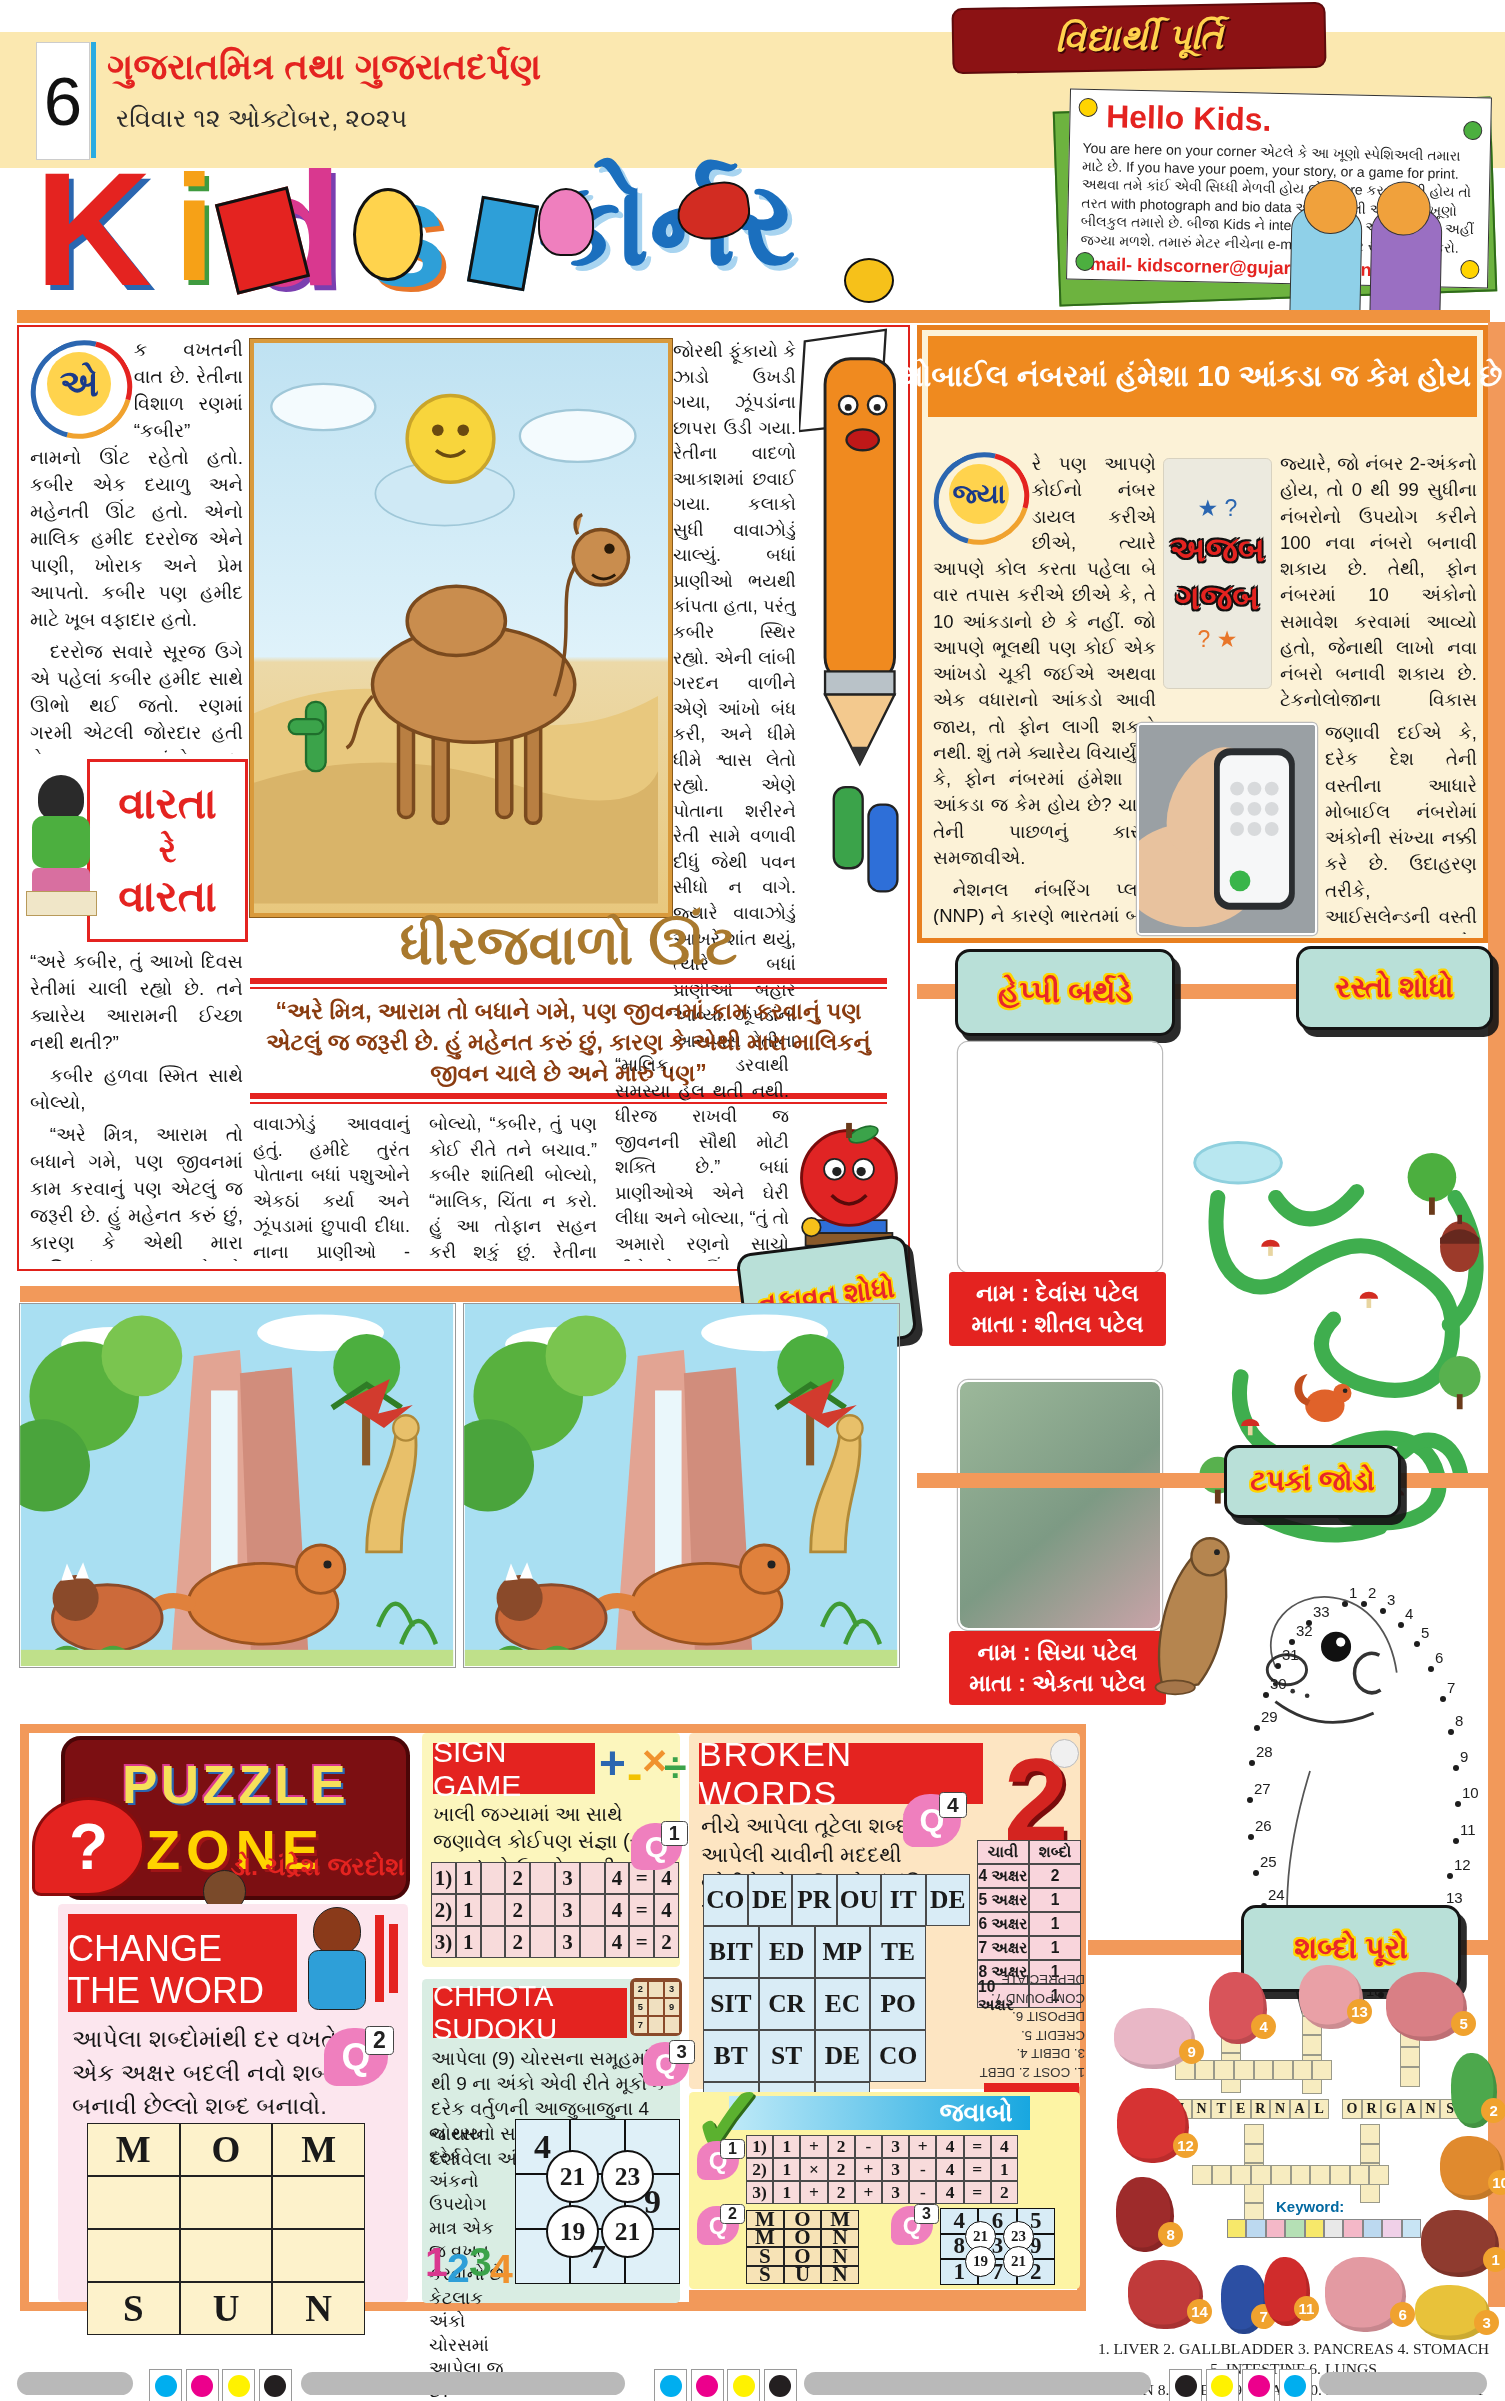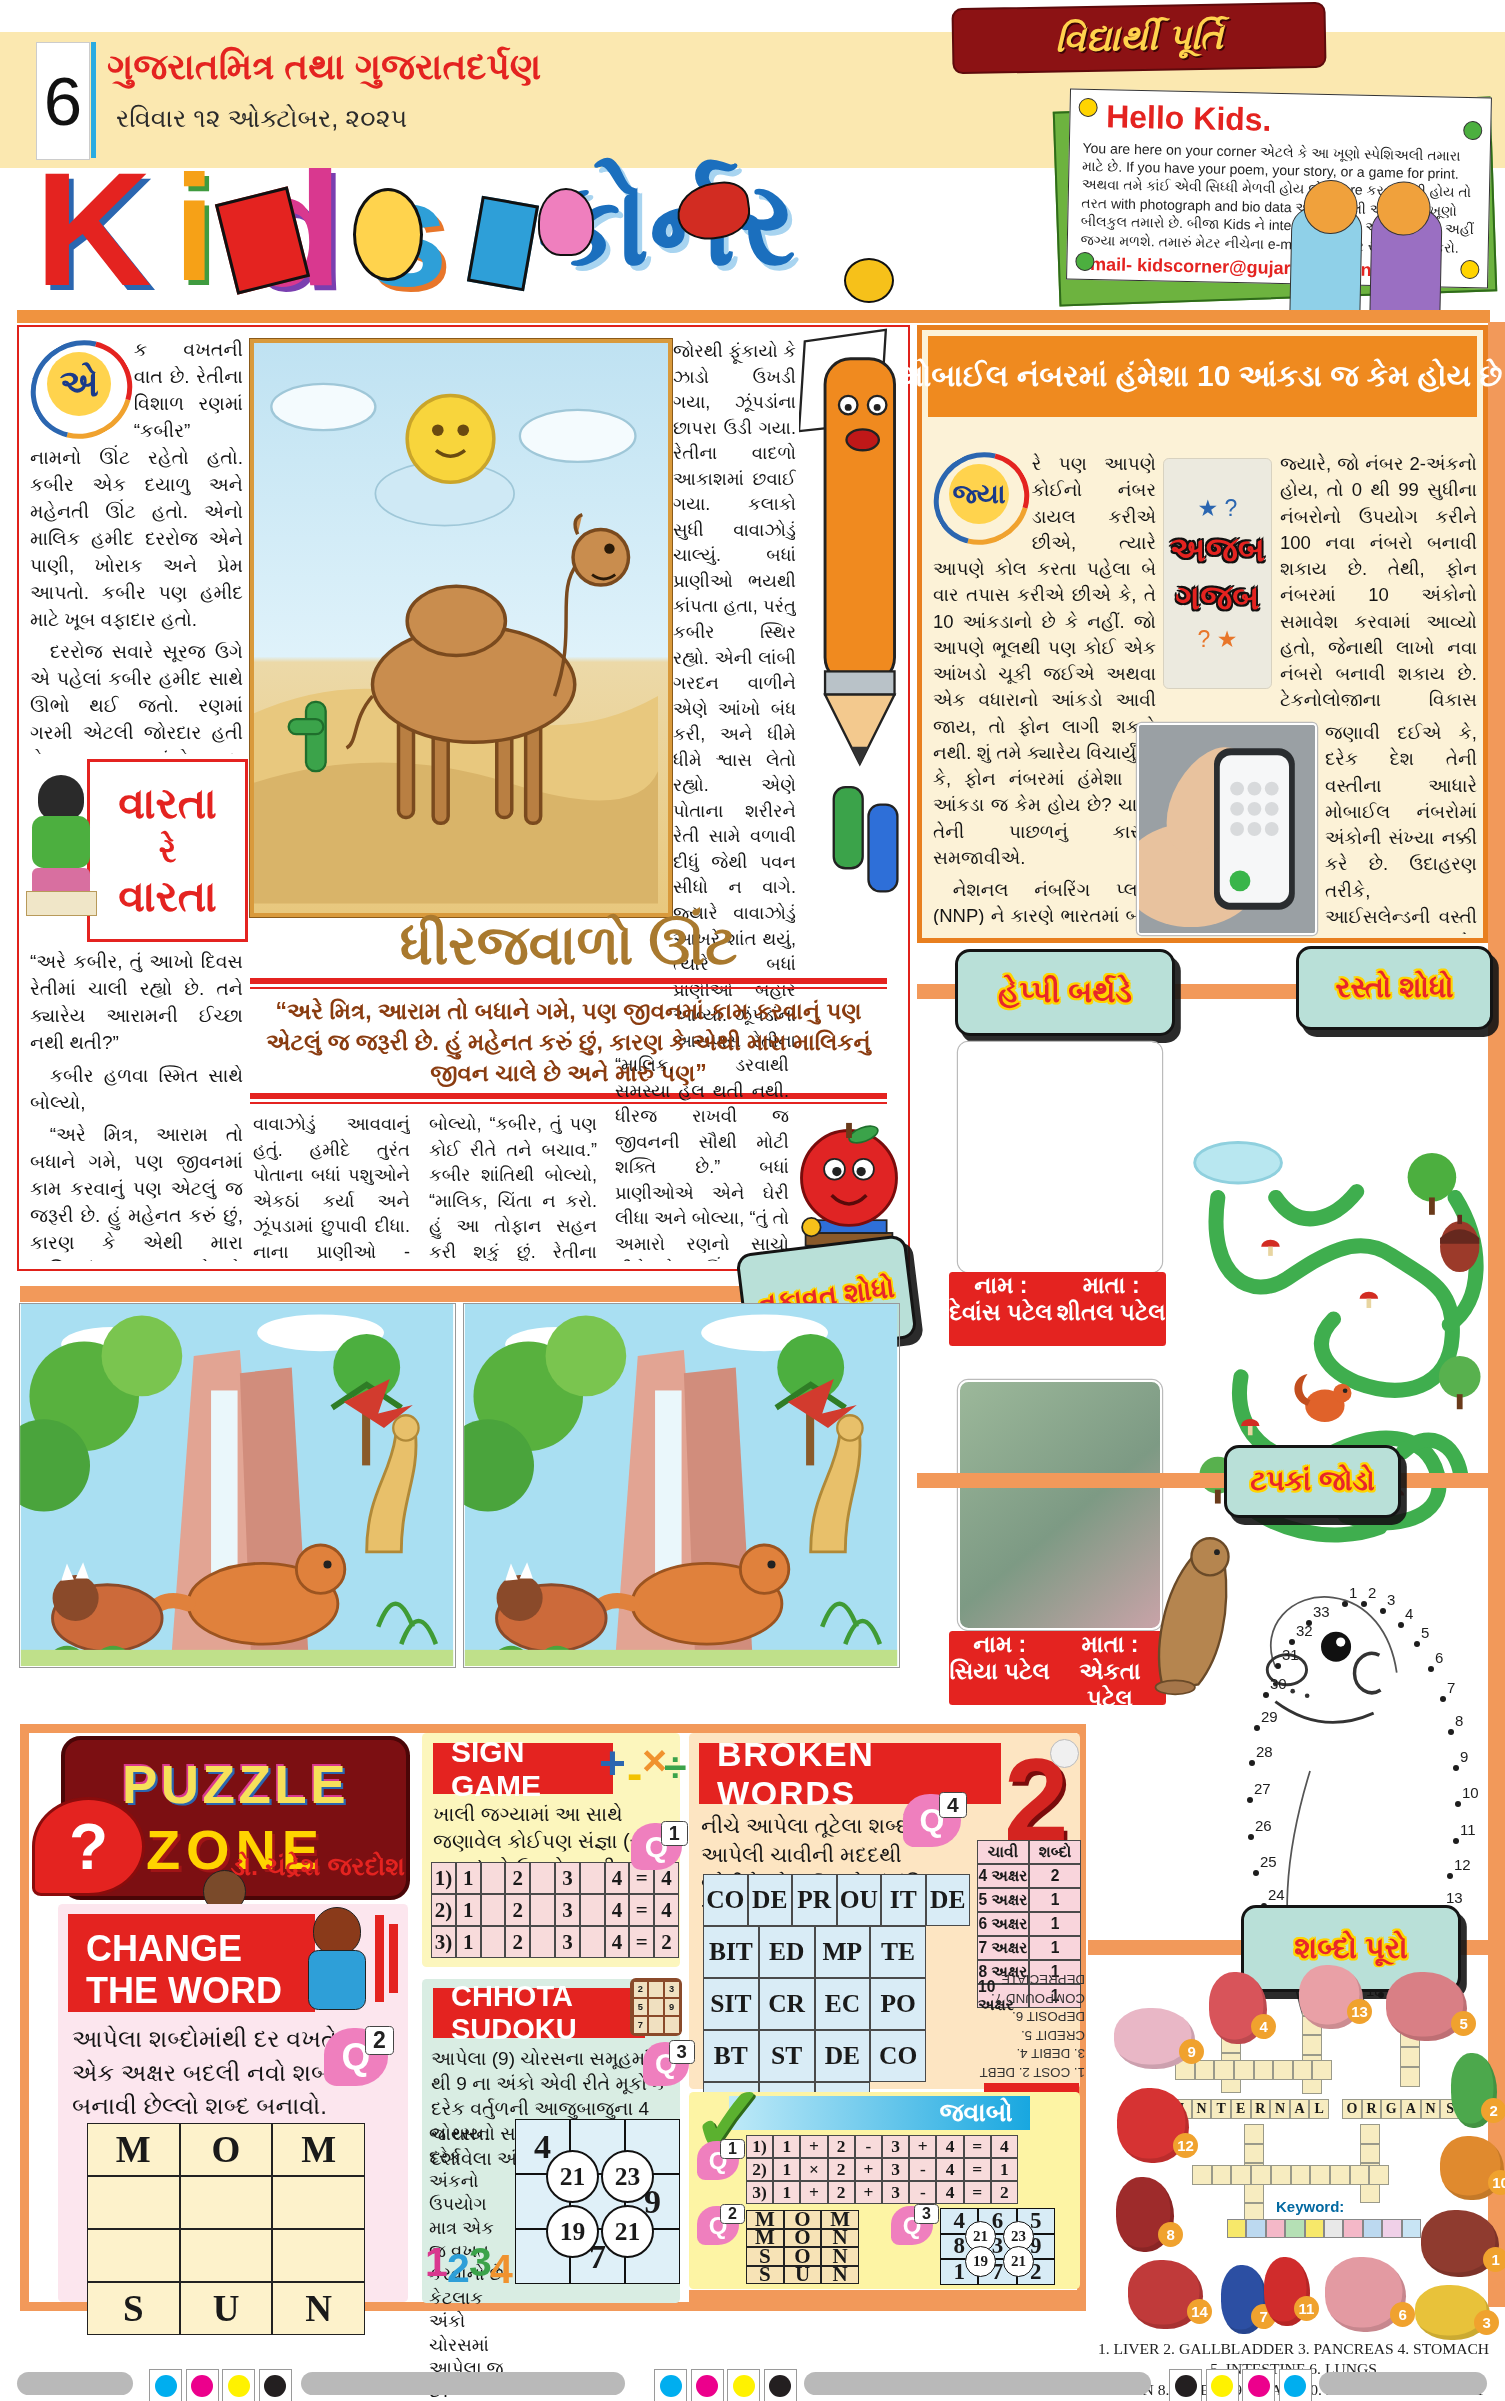--- a/index.html
+++ b/index.html
@@ -6,21 +6,21 @@
   .page{position:relative;width:1505px;height:2401px;background:#ffffff;overflow:hidden;
         font-family:"Liberation Sans",sans-serif;color:#1a1a1a;}
   .abs{position:absolute;}
   .guj{font-size:19px;line-height:1.42;text-align:justify;color:#141414;}
   .guj p{margin:0 0 5.8px 0;text-indent:19.7px;}
   .guj p.noind{text-indent:0;}
   .badge{position:absolute;background:#b9e0d8;border:3.5px solid #141414;border-radius:15px;
          display:flex;align-items:center;justify-content:center;box-shadow:5.8px 7px 0 rgba(20,20,20,.9);}
   .badge span{font-weight:bold;color:#e8262a;
       text-shadow:1.7px 1.7px 0 #ffd400,-1.7px -1.7px 0 #ffd400,1.7px -1.7px 0 #ffd400,-1.7px 1.7px 0 #ffd400,0 1.7px 0 #ffd400,0 -1.7px 0 #ffd400,1.7px 0 0 #ffd400,-1.7px 0 0 #ffd400;}
-  .rbanner{background:#e42320;color:#fff;font-weight:bold;display:flex;align-items:center;padding-left:18px;}
+  .rbanner{background:#e42320;color:#fff;font-weight:normal;display:flex;align-items:center;padding-left:0;}
   .cell{display:flex;align-items:center;justify-content:center;border:1.2px solid #4a4a4a;
         font-family:"Liberation Serif",serif;font-weight:bold;}
   .signcell{background:#f8dbdb;font-size:21px;}
   .brkcell{background:#d9ecf6;font-size:25.5px;}
   .keycell{background:#f9d5dc;font-size:15.6px;font-family:"Liberation Sans",sans-serif;}
   .cwcell{background:#f7ecc0;border:0.6px solid #9a9a8a;font-size:14px;}
   .chgcell{background:#fdf2cb;border:1.7px solid #222;font-size:37px;}
   .ansq1cell{background:#f8dbdb;font-size:17.4px;}
   .ansq2cell{background:#f7e3b6;border:1.7px solid #222;font-size:21px;}
   .sudcell{background:#dff0f8;border:1.7px solid #111;font-size:34px;}
@@ -34,21 +34,21 @@
         padding:0 7px;color:#222;font-weight:bold;}
   .dot{position:absolute;width:6.4px;height:6.4px;background:#1d1d1d;border-radius:50%;}
   .dotnum{position:absolute;left:7px;top:-17.4px;font-size:15px;color:#1d1d1d;font-family:"Liberation Sans",sans-serif;}
   .organ{position:absolute;border-radius:45% 55% 50% 50%;box-shadow:inset -3.5px -4.6px 0 rgba(0,0,0,.12);}
   .organ .onum{position:absolute;right:-9.3px;bottom:4.6px;width:25.5px;height:25.5px;border-radius:50%;
         background:#f0a22e;color:#fff;font-weight:bold;font-size:15px;display:flex;align-items:center;justify-content:center;}
   .regbar{position:absolute;height:23px;border-radius:11.6px;background:#b9b9b9;}
   .regbox{width:31px;height:31px;background:#fff;border:1.2px solid #9a9a9a;display:flex;align-items:center;justify-content:center;}
   .regdot{width:22px;height:22px;border-radius:50%;}
   .capbox{position:absolute;background:#e42320;color:#fff;font-weight:bold;font-size:23px;text-align:center;
-          display:flex;flex-direction:row;justify-content:center;gap:3.5px;border-radius:3.5px;}
+          display:flex;flex-direction:column;justify-content:center;gap:3.5px;border-radius:3.5px;}
   .photo{position:absolute;border:2.3px solid #fff;border-radius:10.4px;box-shadow:0 0 0 1.2px #bbb;}
 </style>
 </head>
 <body>
 
 <div class="page">
 
   <div class="abs" style="left:0;top:32px;width:1505px;height:136px;background:#fbe8b0;"></div>
   <div class="abs" style="left:36px;top:42px;width:52px;height:116px;background:#fff;border:1.2px solid #ccc;
               display:flex;align-items:center;justify-content:center;">

